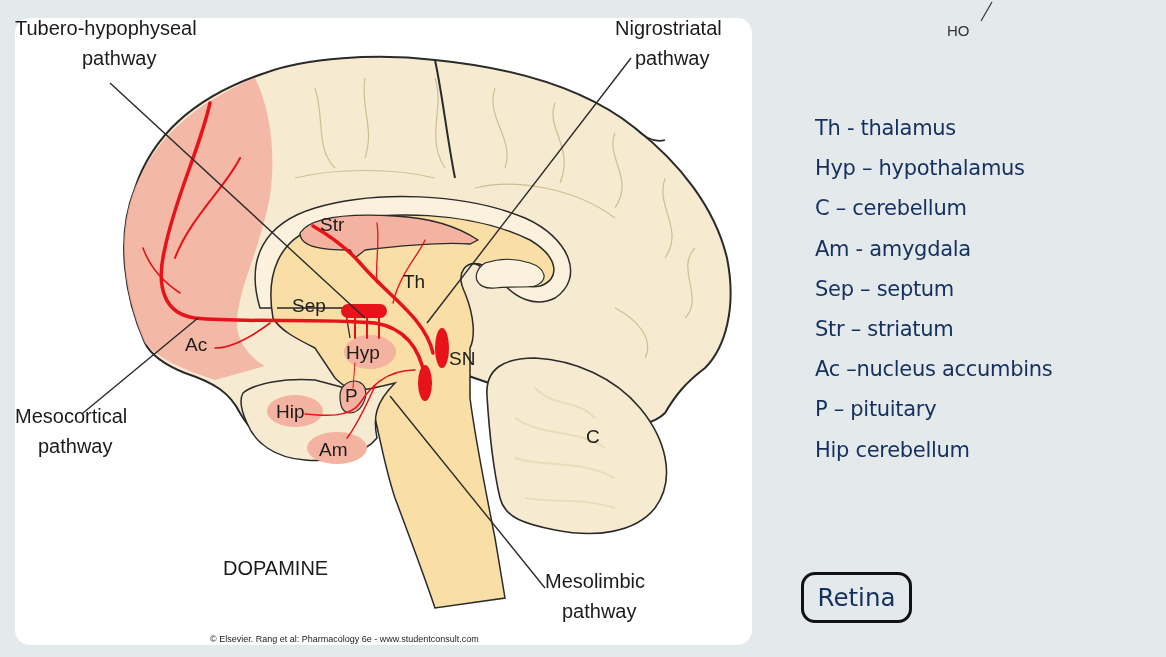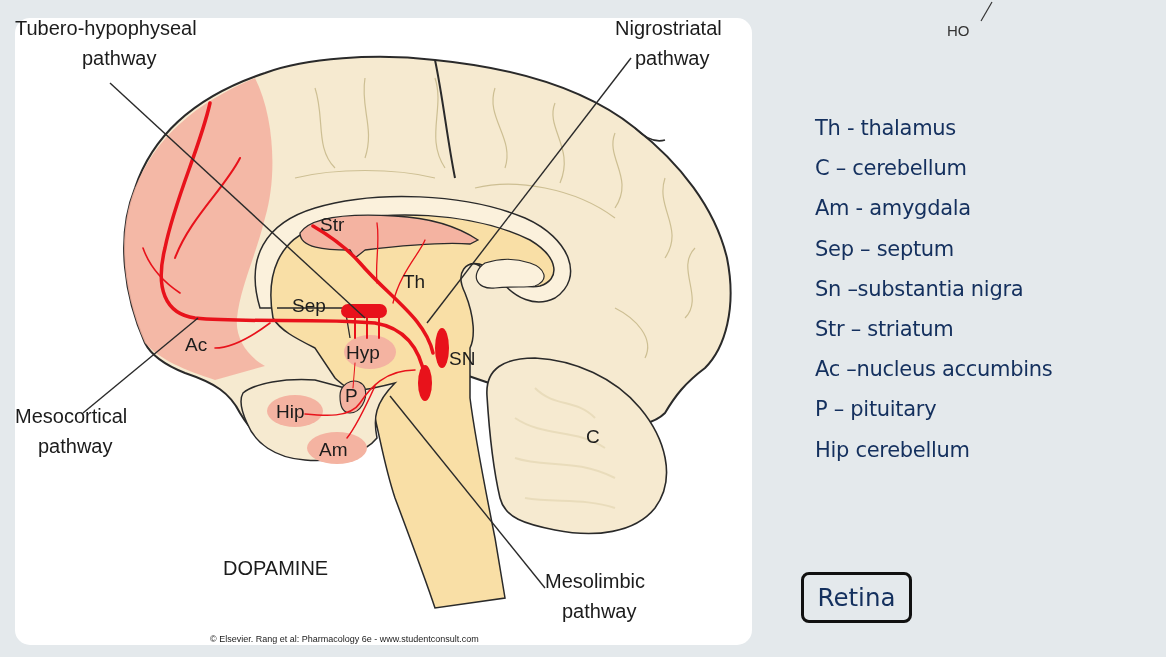--- a/index.html
+++ b/index.html
@@ -37,21 +37,21 @@
       font-size: 21px;
       line-height: 40.2px;
       color: #14305e;
       white-space: nowrap;
       letter-spacing: -0.3px;
     }
     .retina-box {
       position: absolute; left: 801px; top: 572px;
       width: 111px; height: 51px;
       border: 3px solid #111;
-      border-radius: 8px;
+      border-radius: 14px;
       box-sizing: border-box;
       display: flex; align-items: center; justify-content: center;
       font-family: "DejaVu Sans", sans-serif;
       font-size: 24.5px;
       color: #14305e;
       background: transparent;
     }
   </style>
 </head>
 <body>
@@ -186,23 +186,23 @@
     <text class="struct-label" font-size="17" x="571" y="425">C</text>
 
     <text class="fig-label" font-size="20" x="208" y="557">DOPAMINE</text>
 
     <text class="fig-label" font-size="9" fill="#333" x="195" y="624">© Elsevier. Rang et al: Pharmacology 6e - www.studentconsult.com</text>
   </svg>
 </div>
 
 <ul class="legend">
   <li>Th - thalamus</li>
+  <li>Hyp – hypothalamus</li>
   <li>C – cerebellum</li>
   <li>Am - amygdala</li>
   <li>Sep – septum</li>
-  <li>Sn –substantia nigra</li>
   <li>Str – striatum</li>
   <li>Ac –nucleus accumbins</li>
   <li>P – pituitary</li>
   <li>Hip cerebellum</li>
 </ul>
 
 <div class="retina-box">Retina</div>
 
 </body></html>

